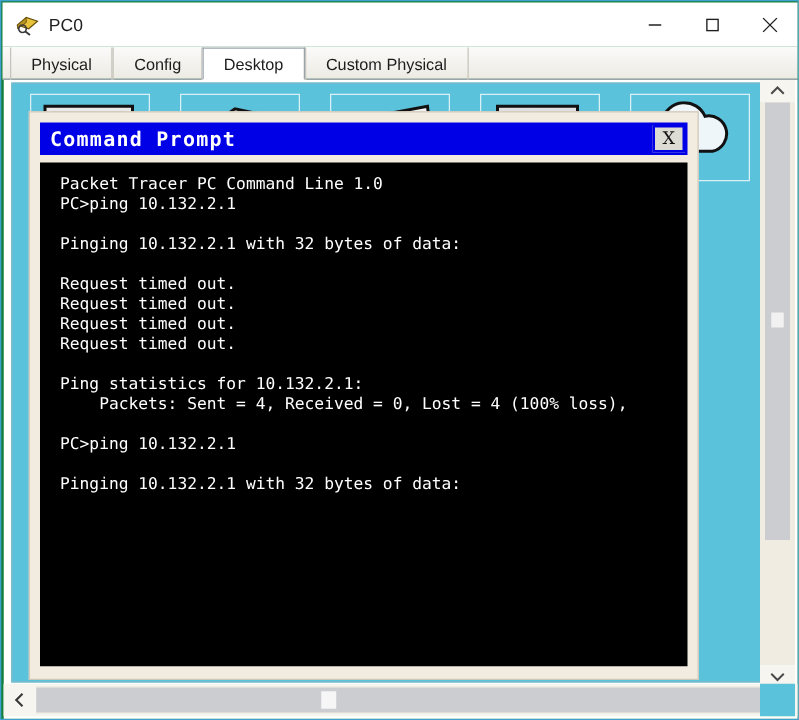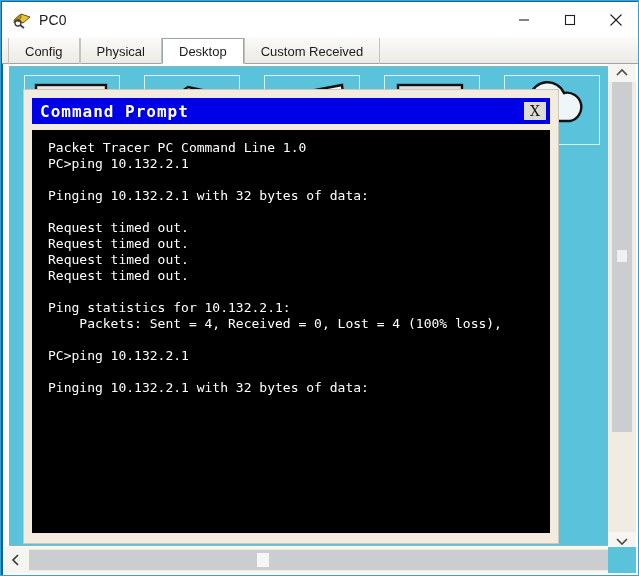--- a/index.html
+++ b/index.html
@@ -9,21 +9,21 @@
     width: 639px; height: 576px;
     overflow: hidden;
     font-family: "Liberation Sans", sans-serif;
     background: #ffffff;
   }
 
   #app {
     position: relative;
     width: 639px;
     height: 576px;
-    background: #0369a1;
+    background: #15803d;
     border: 1px solid #3f9fd0;
     overflow: hidden;
   }
 
   
   .titlebar {
     position: absolute;
     left: 1px; top: 1px;
     width: 637px; height: 35px;
     background: #ffffff;
@@ -304,30 +304,30 @@
         <svg width="14" height="14" viewBox="0 0 14 14">
             <line x1="1.5" y1="1.5" x2="12.5" y2="12.5" stroke="#202020" stroke-width="1.1"></line>
             <line x1="12.5" y1="1.5" x2="1.5" y2="12.5" stroke="#202020" stroke-width="1.1"></line>
           </svg>
       </div>
     </div>
   </div>
 
   <div class="tabstrip">
     <div class="tab">
+        <span>Physical</span>
+      </div>
+    <div class="tab">
         <span>Config</span>
-      </div>
-    <div class="tab">
-        <span>Physical</span>
       </div>
     <div class="tab active">
         <span>Desktop</span>
       </div>
     <div class="tab">
-        <span>Custom Received</span>
+        <span>Custom Physical</span>
       </div>
   </div>
 
   <div class="desktop">
     <div class="desktop-inner">
       <div class="icon-row">
 
         <div class="desk-icon">
           <div class="frame"></div>
           <svg class="glyph" viewBox="0 0 78 56">

